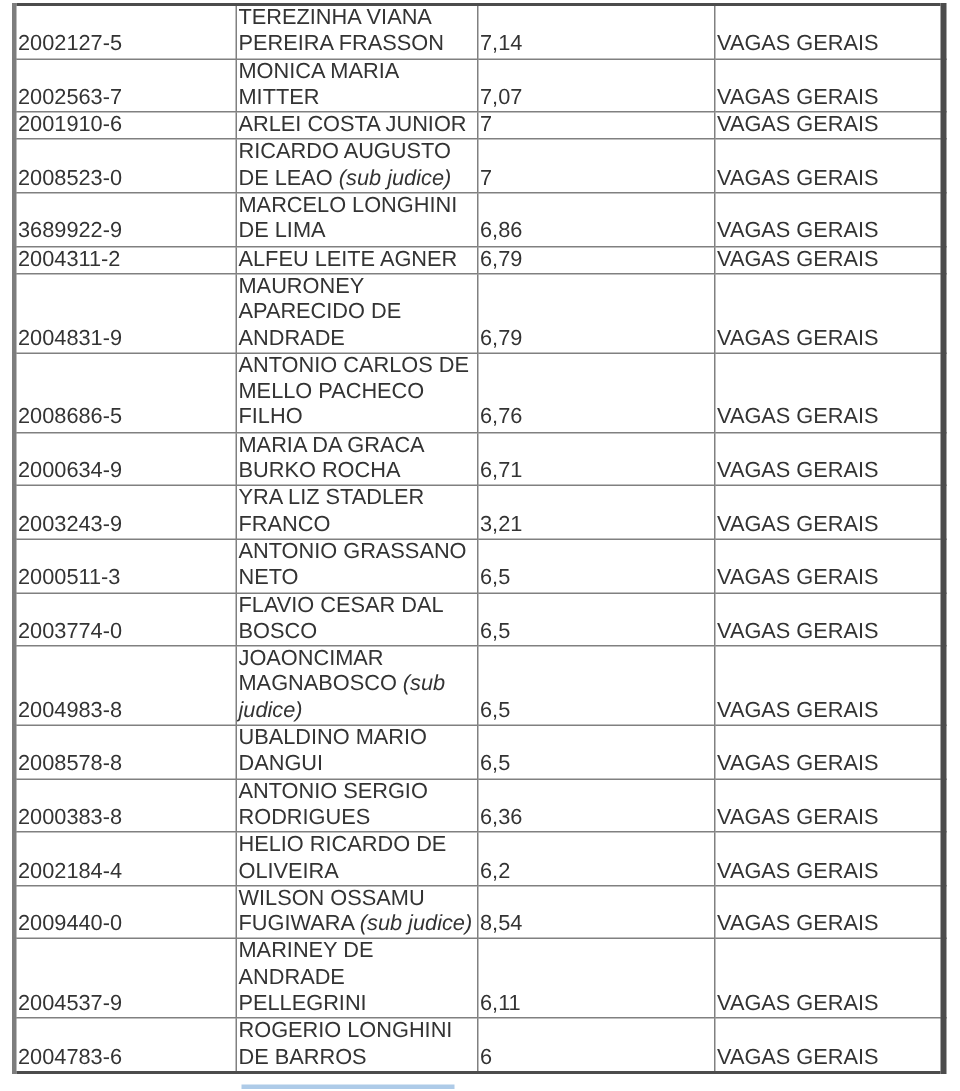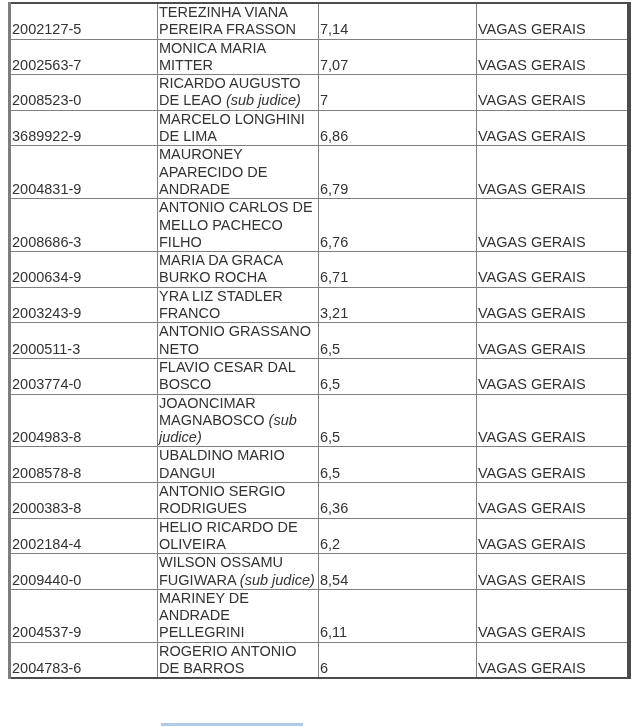--- a/index.html
+++ b/index.html
@@ -66,39 +66,51 @@
     <td><span>7,14</span></td>
     <td><span>VAGAS GERAIS</span></td>
   </tr>
         <tr>
     <td><span>2002563-7</span></td>
     <td><span>MONICA MARIA MITTER</span></td>
     <td><span>7,07</span></td>
     <td><span>VAGAS GERAIS</span></td>
   </tr>
         <tr>
+    <td><span>2001910-6</span></td>
+    <td><span>ARLEI COSTA JUNIOR</span></td>
+    <td><span>7</span></td>
+    <td><span>VAGAS GERAIS</span></td>
+  </tr>
+        <tr>
     <td><span>2008523-0</span></td>
     <td><span>RICARDO AUGUSTO DE LEAO</span> <em class="note">(sub judice)</em></td>
     <td><span>7</span></td>
     <td><span>VAGAS GERAIS</span></td>
   </tr>
         <tr>
     <td><span>3689922-9</span></td>
     <td><span>MARCELO LONGHINI DE LIMA</span></td>
     <td><span>6,86</span></td>
     <td><span>VAGAS GERAIS</span></td>
   </tr>
         <tr>
+    <td><span>2004311-2</span></td>
+    <td><span>ALFEU LEITE AGNER</span></td>
+    <td><span>6,79</span></td>
+    <td><span>VAGAS GERAIS</span></td>
+  </tr>
+        <tr>
     <td><span>2004831-9</span></td>
     <td><span>MAURONEY APARECIDO DE ANDRADE</span></td>
     <td><span>6,79</span></td>
     <td><span>VAGAS GERAIS</span></td>
   </tr>
         <tr>
-    <td><span>2008686-3</span></td>
+    <td><span>2008686-5</span></td>
     <td><span>ANTONIO CARLOS DE MELLO PACHECO FILHO</span></td>
     <td><span>6,76</span></td>
     <td><span>VAGAS GERAIS</span></td>
   </tr>
         <tr>
     <td><span>2000634-9</span></td>
     <td><span>MARIA DA GRACA BURKO ROCHA</span></td>
     <td><span>6,71</span></td>
     <td><span>VAGAS GERAIS</span></td>
   </tr>
@@ -151,21 +163,21 @@
     <td><span>VAGAS GERAIS</span></td>
   </tr>
         <tr>
     <td><span>2004537-9</span></td>
     <td><span>MARINEY DE ANDRADE PELLEGRINI</span></td>
     <td><span>6,11</span></td>
     <td><span>VAGAS GERAIS</span></td>
   </tr>
         <tr>
     <td><span>2004783-6</span></td>
-    <td><span>ROGERIO ANTONIO DE BARROS</span></td>
+    <td><span>ROGERIO LONGHINI DE BARROS</span></td>
     <td><span>6</span></td>
     <td><span>VAGAS GERAIS</span></td>
   </tr>
       </tbody>
   </table>
 
   <div class="selection-highlight"></div>
 </div>
 
 </body></html>

